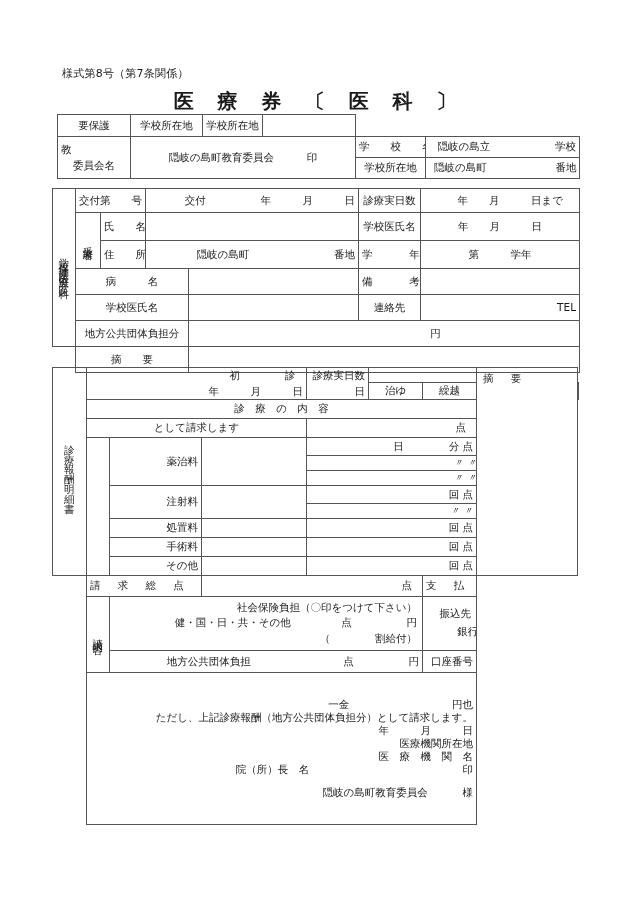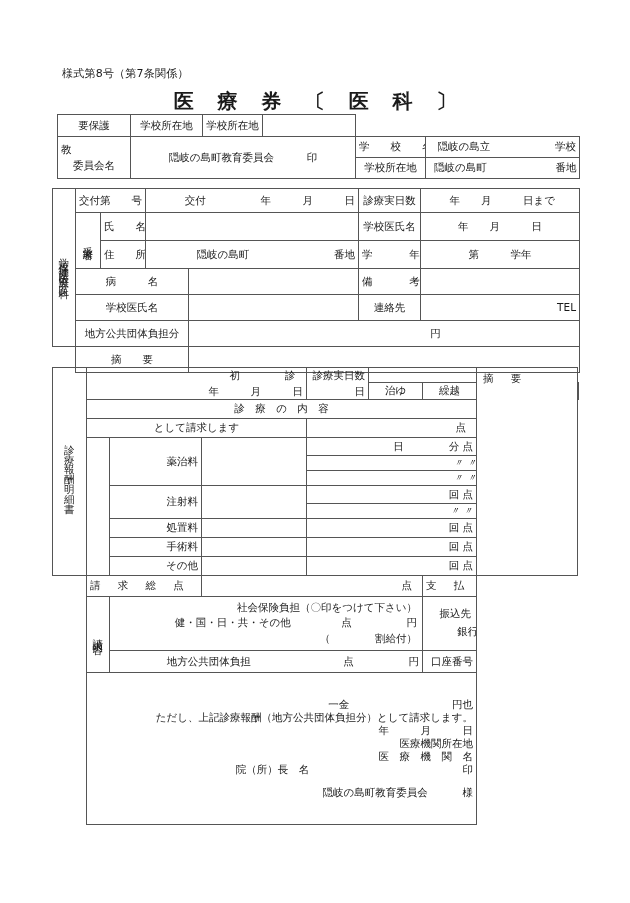--- a/index.html
+++ b/index.html
@@ -148,21 +148,21 @@
       <td class="c" rowspan="6">
         <div class="vert vert-mid">学校保健法医療券（医科）</div>
       </td>
       <td class="c" colspan="2" style="height:24px">交付第　　号</td>
       <td class="l" colspan="2">
         <span>交付</span>
         <span style="display:inline-block;width:48px"></span>
         <span>年　　　月　　　日</span>
       </td>
       <td class="c">診療実日数</td>
-      <td class="r" style="padding-right:24px">年　　月　　　日まで</td>
+      <td class="r" style="padding-right:16px">年　　月　　　日まで</td>
     </tr>
 
     <tr>
       <td class="c" rowspan="2">
         <div class="vert">受療者</div>
       </td>
       <td class="c" style="height:28px">氏　　名</td>
       <td class="l" colspan="2"></td>
       <td class="c">学校医氏名</td>
       <td class="c">年　　月　　　日</td>

